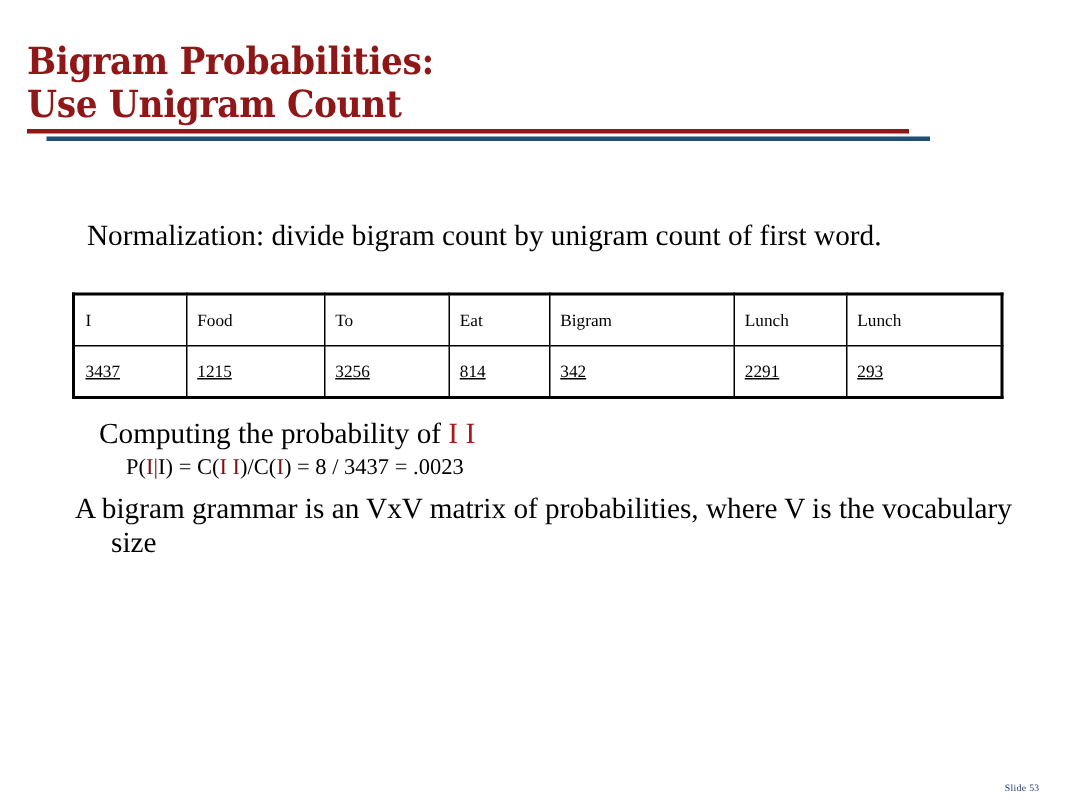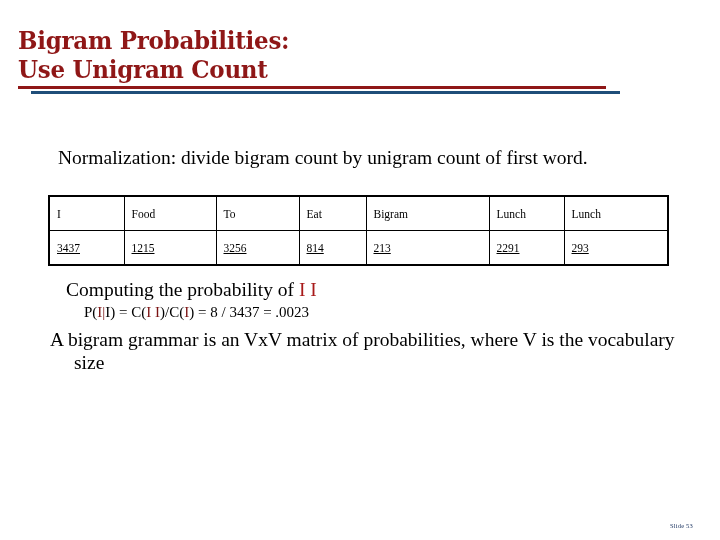--- a/index.html
+++ b/index.html
@@ -187,21 +187,21 @@
         <td>Eat</td>
         <td>Bigram</td>
         <td>Lunch</td>
         <td>Lunch</td>
       </tr>
       <tr class="data-row">
         <td>3437</td>
         <td>1215</td>
         <td>3256</td>
         <td>814</td>
-        <td>213</td>
+        <td>342</td>
         <td>2291</td>
         <td>293</td>
       </tr>
     </tbody>
   </table>
 </div>
 
 <div id="computing-line">
   <p class="para"><span>Computing the probability of </span><span class="red-token">I</span><span> </span><span class="red-token">I</span></p>
 </div>

